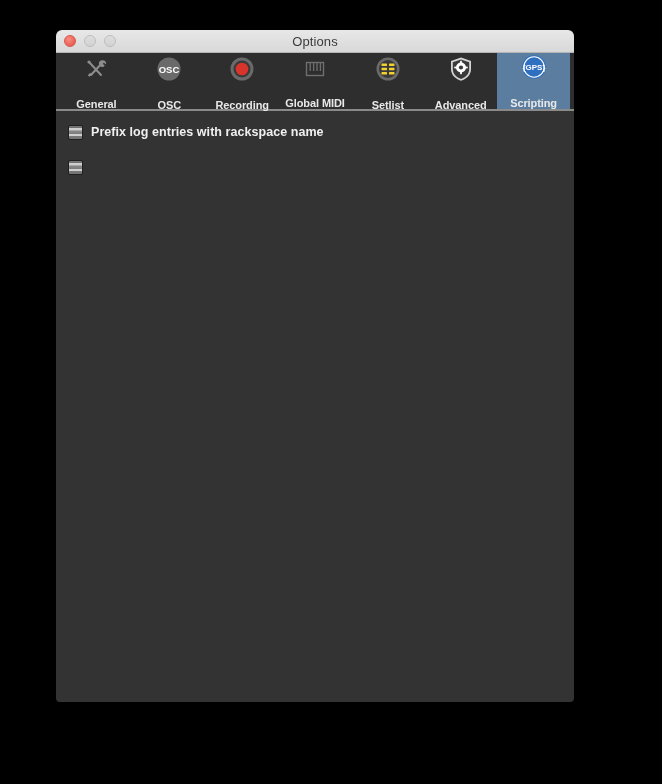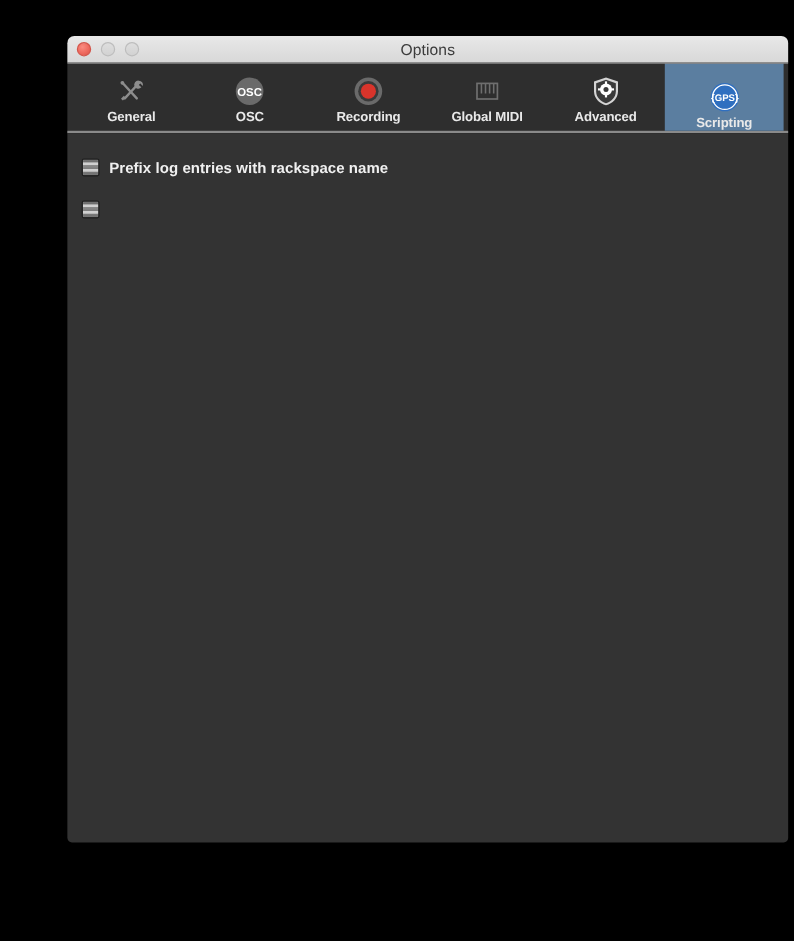--- a/index.html
+++ b/index.html
@@ -13,21 +13,21 @@
   body {
     font-family: "Liberation Sans", sans-serif;
     -webkit-font-smoothing: antialiased;
   }
 
   
   #window {
     position: absolute;
     left: 56px;
     top: 30px;
-    width: 601px;
+    width: 518px;
     height: 672px;
     border-radius: 6px 6px 4px 4px;
     overflow: hidden;
     box-shadow: 0 6px 22px rgba(0,0,0,0.75);
   }
 
   
   #titlebar {
     position: relative;
     height: 22px;
@@ -76,21 +76,21 @@
     padding: 0 4px;
     box-sizing: border-box;
     border-bottom: 2px solid #8a8a8a;
   }
   .tab {
     flex: 1 1 0;
     display: flex;
     flex-direction: column;
     align-items: center;
     justify-content: center;
-    gap: 3px;
+    gap: 17px;
     padding-top: 4px;
     box-sizing: border-box;
     cursor: default;
   }
   .tab.selected {
     background: #5b7ea0;
     justify-content: flex-end;
   }
   .tab-icon {
     height: 26px;
@@ -108,21 +108,21 @@
 
   
   #content {
     background: #333333;
     height: calc(100% - 22px - 58px);
     padding: 14px 0 0 0;
     box-sizing: border-box;
   }
   .option-row {
     display: flex;
-    align-items: flex-end;
+    align-items: flex-start;
     height: 22px;
     margin: 0 16px 13px 12px;
     cursor: default;
   }
   .checkbox {
     width: 13px;
     height: 13px;
     flex: 0 0 13px;
     border-radius: 2px;
     border: 1px solid #1f1f1f;
@@ -209,20 +209,37 @@
             <line x1="7.2" y1="4.5" x2="7.2" y2="13"></line>
             <line x1="10.6" y1="4.5" x2="10.6" y2="13"></line>
             <line x1="14" y1="4.5" x2="14" y2="13"></line>
             <line x1="17.4" y1="4.5" x2="17.4" y2="13"></line>
           </g>
         </svg>
       </div>
       <div class="tab-label">Global MIDI</div>
     </div>
 
+    <div class="tab">
+      <div class="tab-icon">
+        <svg width="26" height="26" viewBox="0 0 26 26">
+          <circle cx="13" cy="13" r="11.5" fill="#6a6a6a"></circle>
+          <circle cx="13" cy="13" r="9" fill="#3a3a3a"></circle>
+          <g fill="#f2d22e">
+            <rect x="6.5" y="7.5" width="5.5" height="2.4" rx="0.6"></rect>
+            <rect x="14" y="7.5" width="5.5" height="2.4" rx="0.6"></rect>
+            <rect x="6.5" y="11.8" width="5.5" height="2.4" rx="0.6"></rect>
+            <rect x="14" y="11.8" width="5.5" height="2.4" rx="0.6"></rect>
+            <rect x="6.5" y="16.1" width="5.5" height="2.4" rx="0.6"></rect>
+            <rect x="14" y="16.1" width="5.5" height="2.4" rx="0.6"></rect>
+          </g>
+        </svg>
+      </div>
+      <div class="tab-label">Setlist</div>
+    </div>
 
     <div class="tab">
       <div class="tab-icon">
         <svg width="24" height="26" viewBox="0 0 24 26">
           <path d="M12 1.5 L22 5 V13 C22 19 17.5 23 12 24.8 C6.5 23 2 19 2 13 V5 Z" fill="#d4d4d4"></path>
           <path d="M12 3.4 L20.2 6.3 V13 C20.2 18 16.5 21.4 12 23 C7.5 21.4 3.8 18 3.8 13 V6.3 Z" fill="#3a3a3a"></path>
           <g fill="#ffffff">
             <circle cx="12" cy="11.5" r="5"></circle>
           </g>
           <circle cx="12" cy="11.5" r="2.1" fill="#3a3a3a"></circle>

